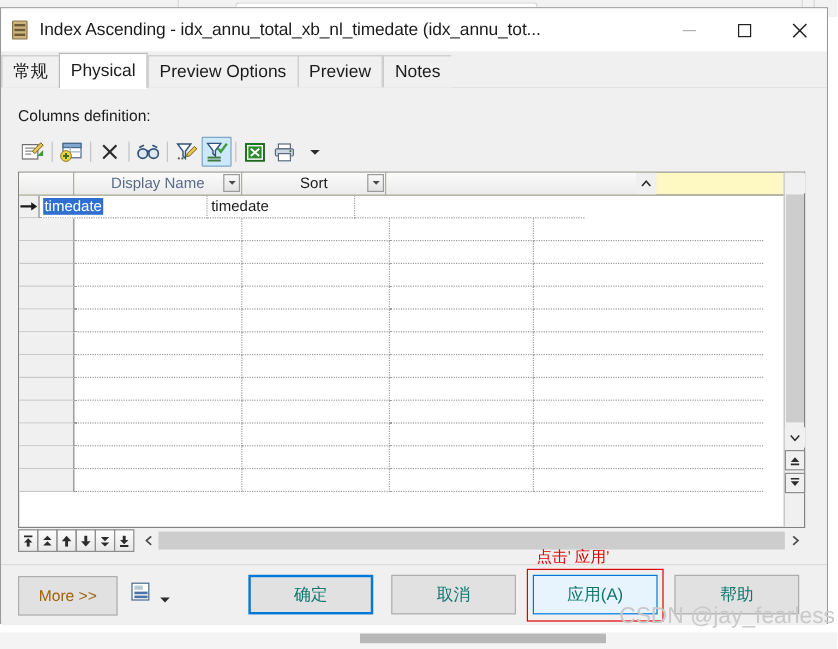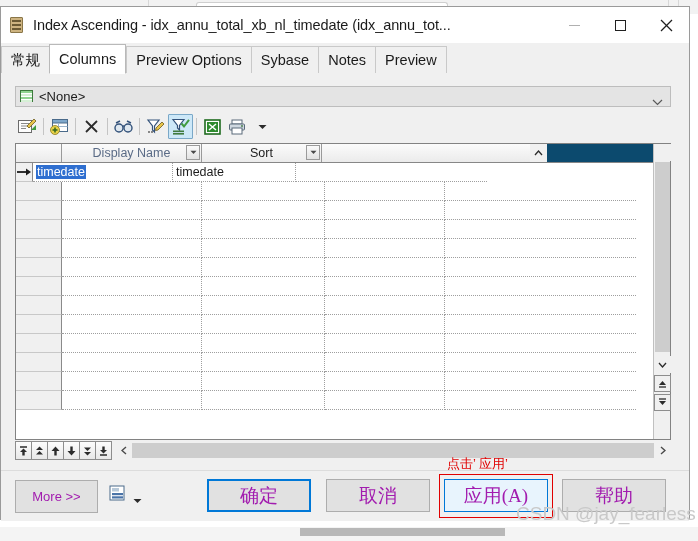--- a/index.html
+++ b/index.html
@@ -89,21 +89,21 @@
   .toolbar { position:absolute; left:14px; top:40px; width:656px; height:27px; display:flex; align-items:center; }
   .tb { width:25px; height:25px; display:flex; align-items:center; justify-content:center; position:relative; }
   .tb.sel { background:#cde8f8; border:1px solid #7aa8c8; box-sizing:border-box; border-radius:1px; }
   .tb-sep { width:1px; height:17px; background:#c4c4c4; margin:0 3px; }
 
   
   .gridwrap {
     position:absolute; left:14px; top:70px; width:656px; height:297px;
     background:#ffffff; border:1px solid #828282; box-sizing:border-box;
   }
-  .ghead { position:absolute; left:0; top:0; height:19px; width:100%; display:flex; background:#0c4a6e; border-bottom:1px solid #878787; box-sizing:border-box; }
+  .ghead { position:absolute; left:0; top:0; height:19px; width:100%; display:flex; background:#fef9c3; border-bottom:1px solid #878787; box-sizing:border-box; }
   .gh {
     height:18px; display:flex; align-items:center; justify-content:center; position:relative;
     border-right:1px solid #9a9a9a; background:linear-gradient(#fbfbfb,#ebebeb);
     font-size:12.5px; box-sizing:border-box;
   }
   .gh-label { color:#5a6b86; }
   .gh-label.dark { color:#1b1b1b; }
   .gh-drop { position:absolute; right:1px; top:1px; width:14px; height:15px;
              background:linear-gradient(#fafafa,#e2e2e2); border:1px solid #9a9a9a;
              box-sizing:border-box; display:flex; align-items:center; justify-content:center; }
@@ -125,26 +125,26 @@
   .gridbottom { position:absolute; left:14px; top:367px; width:656px; height:21px; display:flex; align-items:center; }
   .navbtn { width:17px; height:19px; background:linear-gradient(#fcfcfc,#e8e8e8); border:1px solid #8d8d8d;
             box-sizing:border-box; display:flex; align-items:center; justify-content:center; margin-right:-1px; }
   .hsb { flex:1; height:17px; background:#f0f0f0; display:flex; align-items:center; margin-left:4px; position:relative; }
   .hsb-track { position:absolute; left:17px; right:17px; top:1px; height:15px; background:#cdcdcd; }
 
   
   .footer { position:absolute; left:0; top:463px; width:688px; height:50px; background:#f0f0f0; border-top:1px solid #dcdcdc; }
   .btn {
     position:absolute; height:33px; background:#e1e1e1; border:1px solid #adadad;
-    font-size:19px; color:#a21caf; display:flex; align-items:center; justify-content:center;
+    font-size:14px; color:#0f766e; display:flex; align-items:center; justify-content:center;
     box-sizing:border-box; font-family:"Liberation Sans","DejaVu Sans",sans-serif;
   }
-  .btn.more { font-size:13px; color:#a21caf; }
+  .btn.more { font-size:13px; color:#a16207; }
   .btn.default { border:2px solid #0078d7; }
-  .btn.hover { background:#e8f4fd; border:1px solid #0078d7;font-family:Liberation Serif, serif; }
+  .btn.hover { background:#e8f4fd; border:1px solid #0078d7; }
   .redbox { position:absolute; border:1.5px solid #e00000; box-sizing:border-box; }
   .annot { position:absolute; color:#e00000; font-size:13px; white-space:nowrap;
            font-family:"Liberation Sans","DejaVu Sans",sans-serif; }
   .watermark { position:absolute; color:#c9c9c9; font-size:19px; white-space:nowrap;
                font-family:"Liberation Sans","DejaVu Sans",sans-serif; }
 </style>
 </head>
 <body>
 
 <div id="root">
@@ -179,44 +179,30 @@
           <svg width="13" height="13" viewBox="0 0 13 13">
             <line x1="1" y1="1" x2="12" y2="12" stroke="#202020" stroke-width="1.3"></line>
             <line x1="12" y1="1" x2="1" y2="12" stroke="#202020" stroke-width="1.3"></line>
           </svg>
         </div>
       </div>
     </div>
 
     <div class="tabstrip">
       <div class="tab">常规</div>
-      <div class="tab active">Columns</div>
+      <div class="tab active">Physical</div>
       <div class="tab">Preview Options</div>
-      <div class="tab">Sybase</div>
+      <div class="tab last">Preview</div>
       <div class="tab">Notes</div>
-      <div class="tab last">Preview</div>
     </div>
 
     <div class="page">
 
       <div class="coldef-row">
-        <div class="coldef-combo">
-          <div class="grid-ico">
-            <i style="top:0px;  background:#8fd48f;"></i>
-            <i style="top:3px;  background:#d6f0d6;"></i>
-            <i style="top:6px;  background:#8fd48f;"></i>
-            <i style="top:9px;  background:#d6f0d6;"></i>
-          </div>
-          <div class="coldef-value">&lt;None&gt;</div>
-          <span class="combo-arrow">
-            <svg width="11" height="7" viewBox="0 0 11 7">
-                <path d="M1 1 L5.5 5.5 L10 1" stroke="#5a5a5a" stroke-width="1.2" fill="none"></path>
-              </svg>
-          </span>
-        </div>
+        <div class="coldef-label">Columns definition:</div>
       </div>
 
       <div class="toolbar">
         <div class="tb">
           <svg width="19" height="17" viewBox="0 0 19 17">
             <rect x="0.5" y="2.5" width="13" height="12" fill="#fdfdfd" stroke="#6b6b6b"></rect>
             <line x1="3" y1="5.5" x2="11" y2="5.5" stroke="#8a8a8a"></line>
             <line x1="3" y1="8" x2="11" y2="8" stroke="#8a8a8a"></line>
             <line x1="3" y1="10.5" x2="8" y2="10.5" stroke="#8a8a8a"></line>
             <path d="M9 8 L16 1 L18 3 L11 10 Z" fill="#e8c44a" stroke="#6b5a20" stroke-width="0.8"></path>

